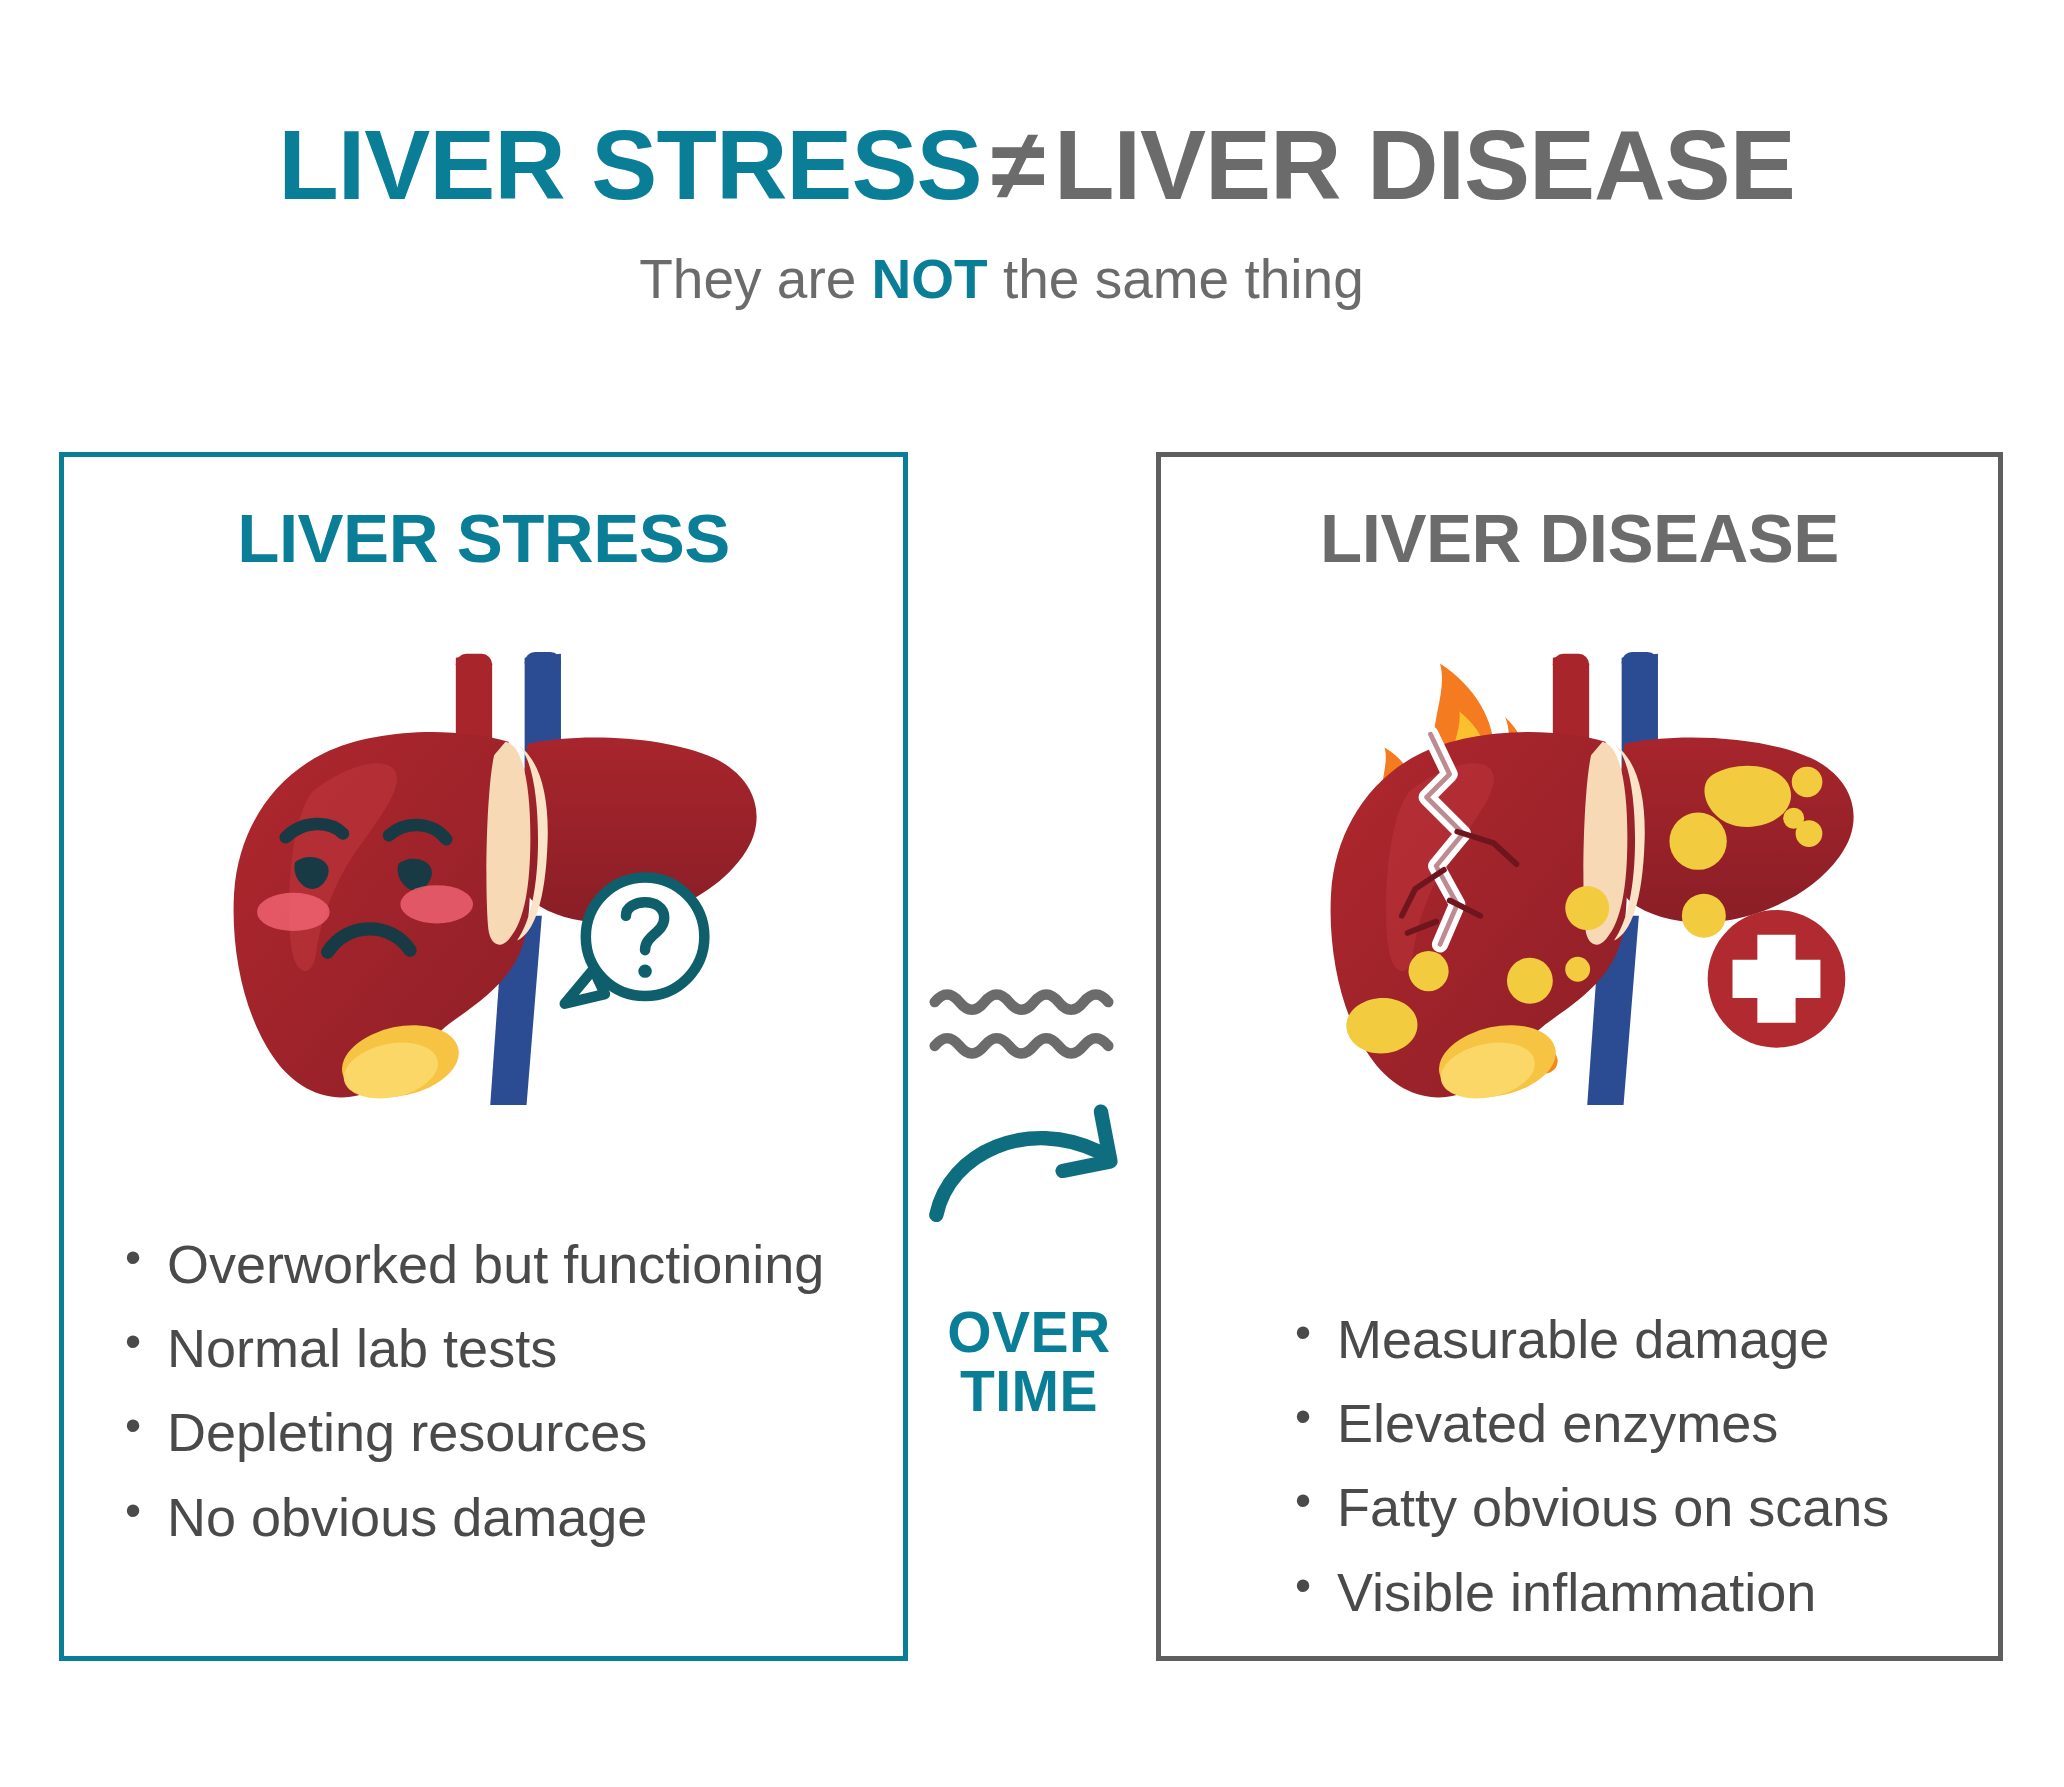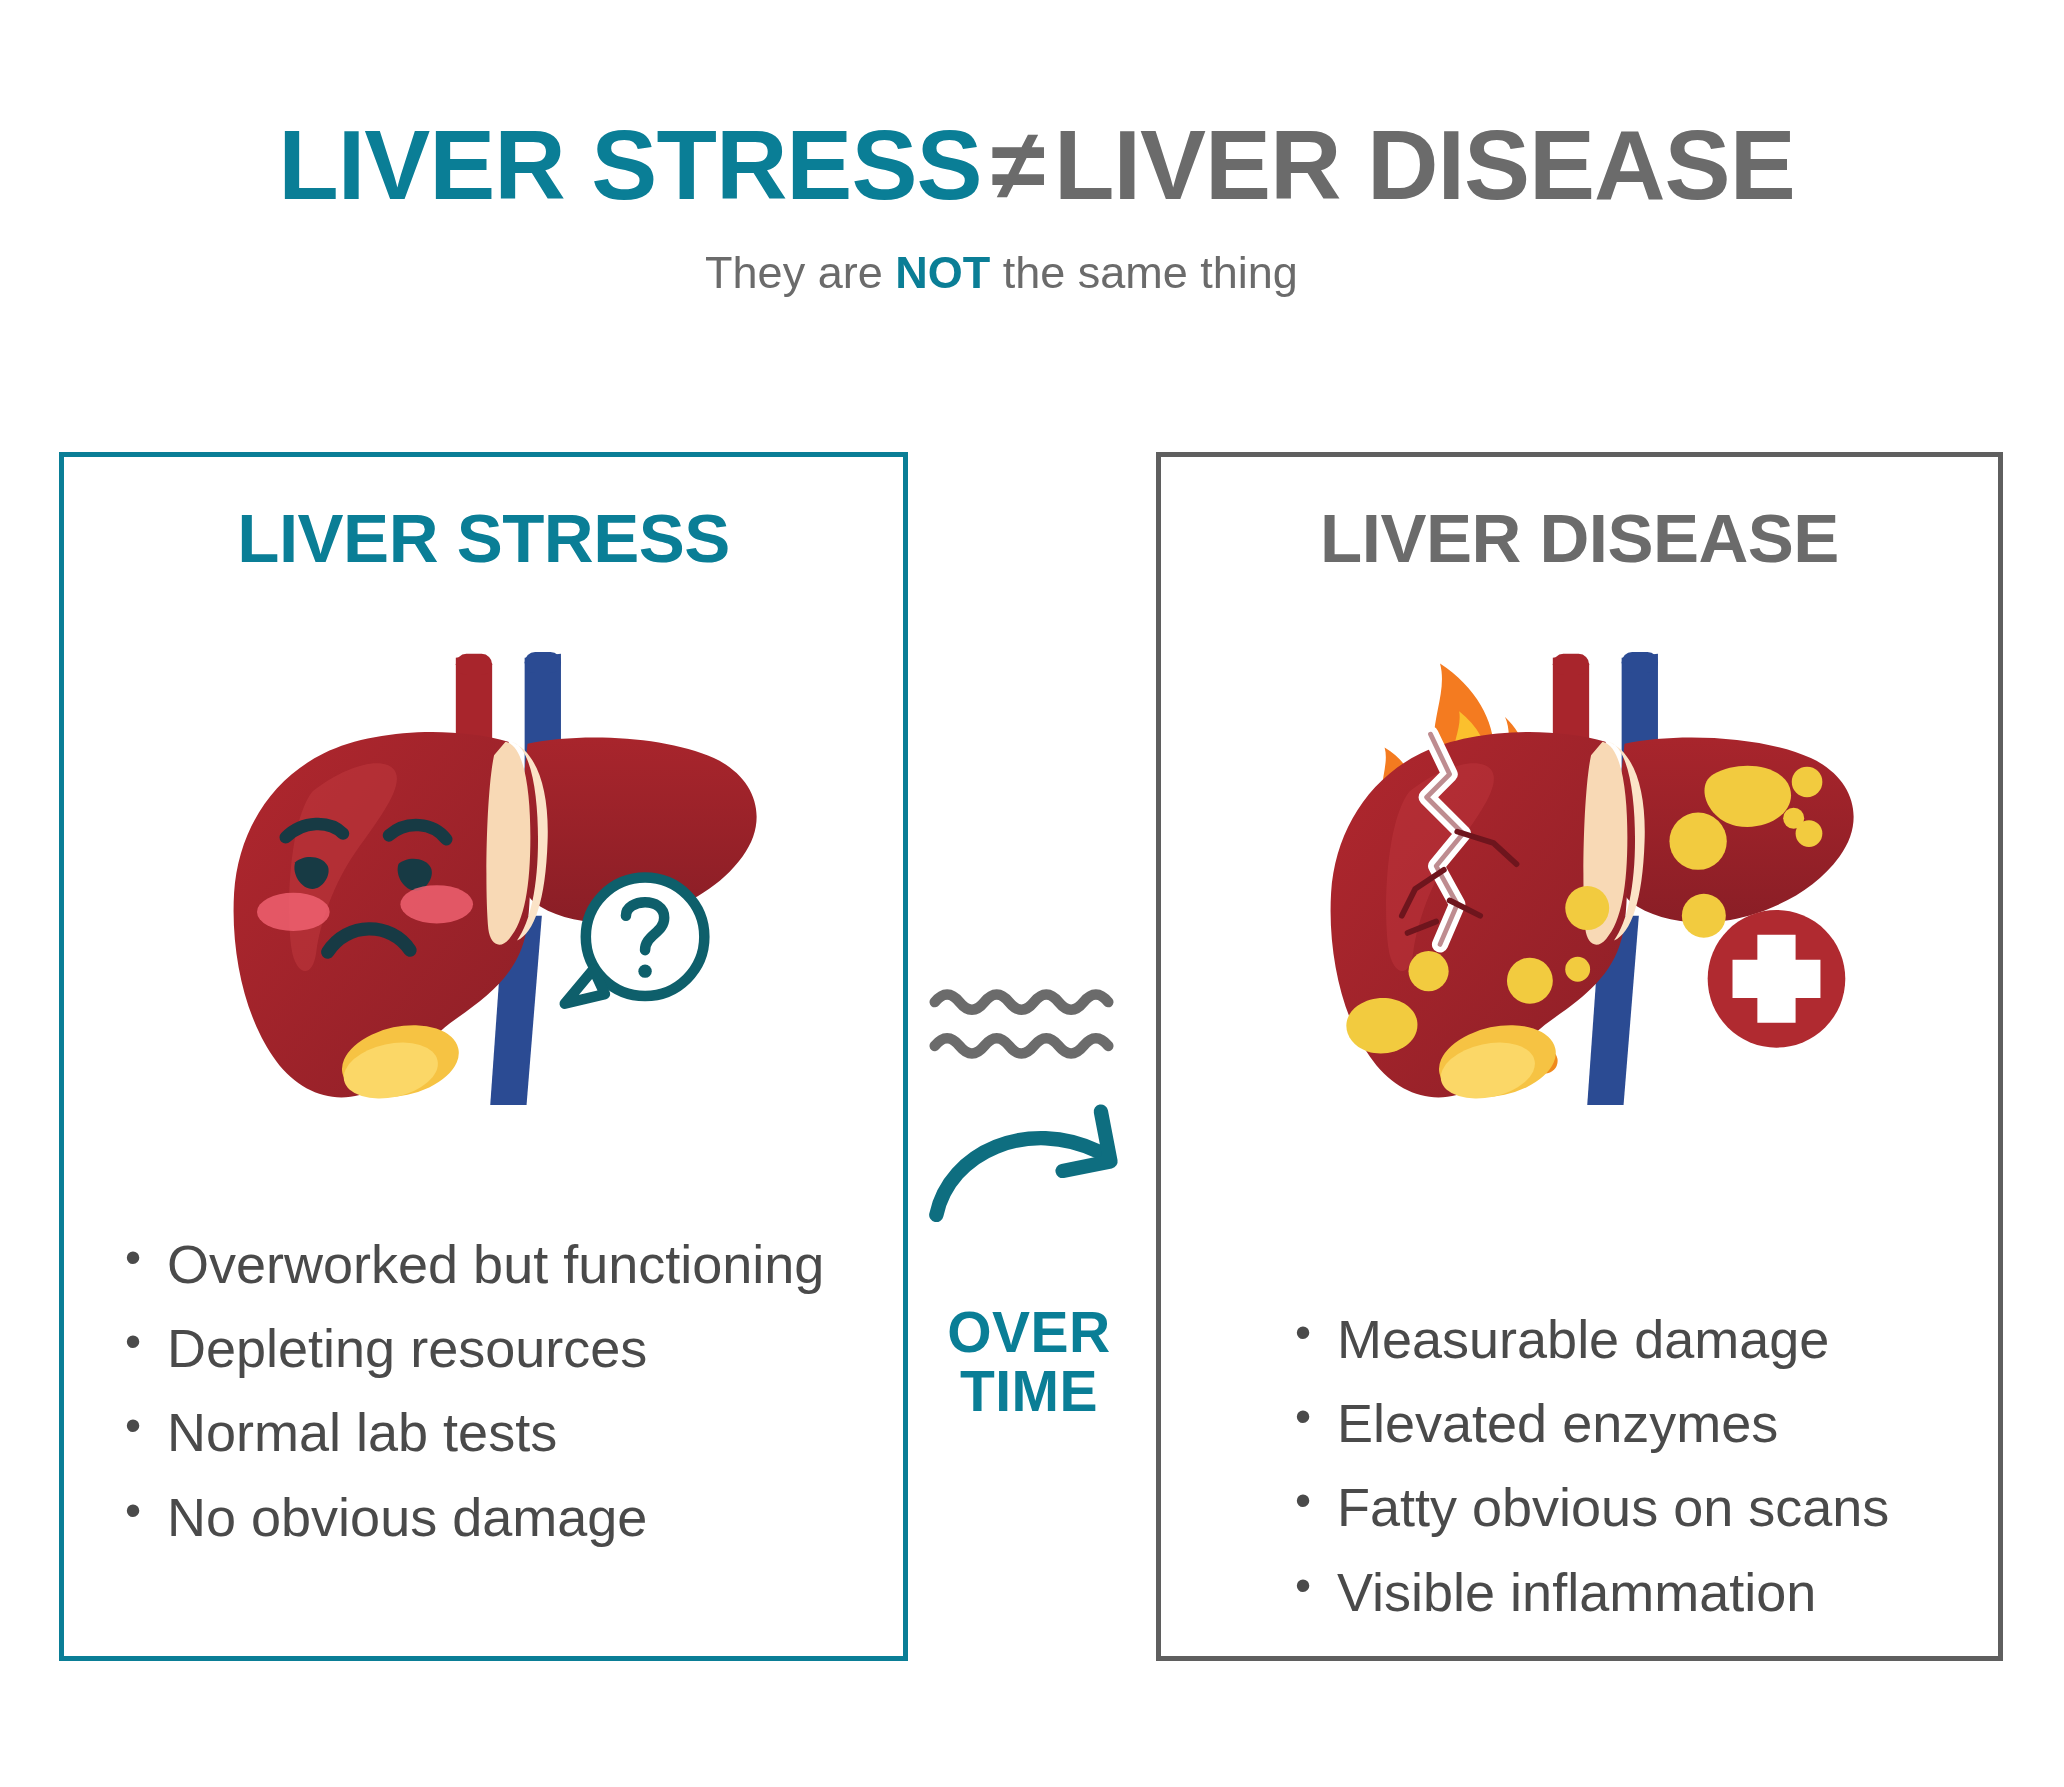--- a/index.html
+++ b/index.html
@@ -24,21 +24,21 @@
     line-height:1.05;
     white-space:nowrap;
   }
   #main-title .teal{color:#0A7E96;}
   #main-title .gray{color:#6B6B6B;}
   #main-title .neq{color:#6B6B6B;padding:0 9.6px;}
 
   #subtitle{
     position:absolute;left:0;top:247px;width:2003px;
     text-align:center;
-    font-size:45px;
+    font-size:55px;
     color:#6B6B6B;
     font-weight:400;
     white-space:nowrap;
   }
   #subtitle .not{color:#0A7E96;font-weight:700;}
 
   
   .panel{
     position:absolute;
     background:#ffffff;
@@ -179,22 +179,22 @@
     <g>
       <path d="M498 322 m-62 0 a62 62 0 1 0 124 0 a62 62 0 1 0 -124 0" fill="#FFFFFF" stroke="#0E5F6B" stroke-width="11"></path>
       <path d="M444 356 L414 392 L456 382 Z" fill="#FFFFFF" stroke="#0E5F6B" stroke-width="11" stroke-linejoin="round"></path>
       <path d="M478 300 C478 282 518 280 518 302 C518 318 498 320 498 336" stroke="#0E5F6B" stroke-width="11" fill="none" stroke-linecap="round"></path>
       <circle cx="498" cy="358" r="7" fill="#0E5F6B"></circle>
     </g>
   </svg>
 
   <ul class="bullets" id="bullets-stress">
     <li>Overworked but functioning</li>
+    <li>Normal lab tests</li>
     <li>Depleting resources</li>
-    <li>Normal lab tests</li>
     <li>No obvious damage</li>
   </ul>
 </div>
 
 <div id="center-col">
 
   <svg id="wavy-lines" width="206" height="82" viewBox="0 0 216 86" xmlns="http://www.w3.org/2000/svg">
     <path d="M6 20 q13 -16 26 0 t26 0 t26 0 t26 0 t26 0 t26 0 t26 0" stroke="#6B6B6B" stroke-width="11" fill="none" stroke-linecap="round"></path>
     <path d="M6 66 q13 -16 26 0 t26 0 t26 0 t26 0 t26 0 t26 0 t26 0" stroke="#6B6B6B" stroke-width="11" fill="none" stroke-linecap="round"></path>
   </svg>

